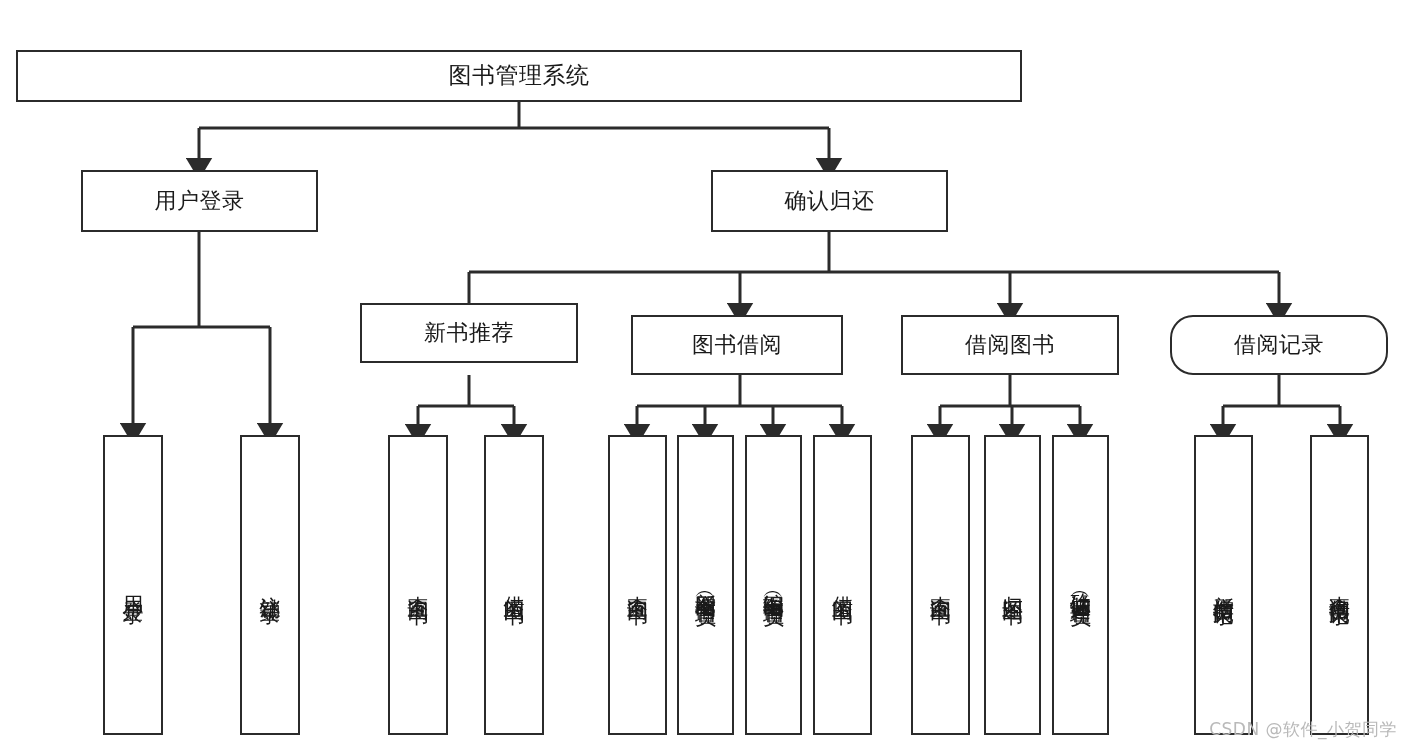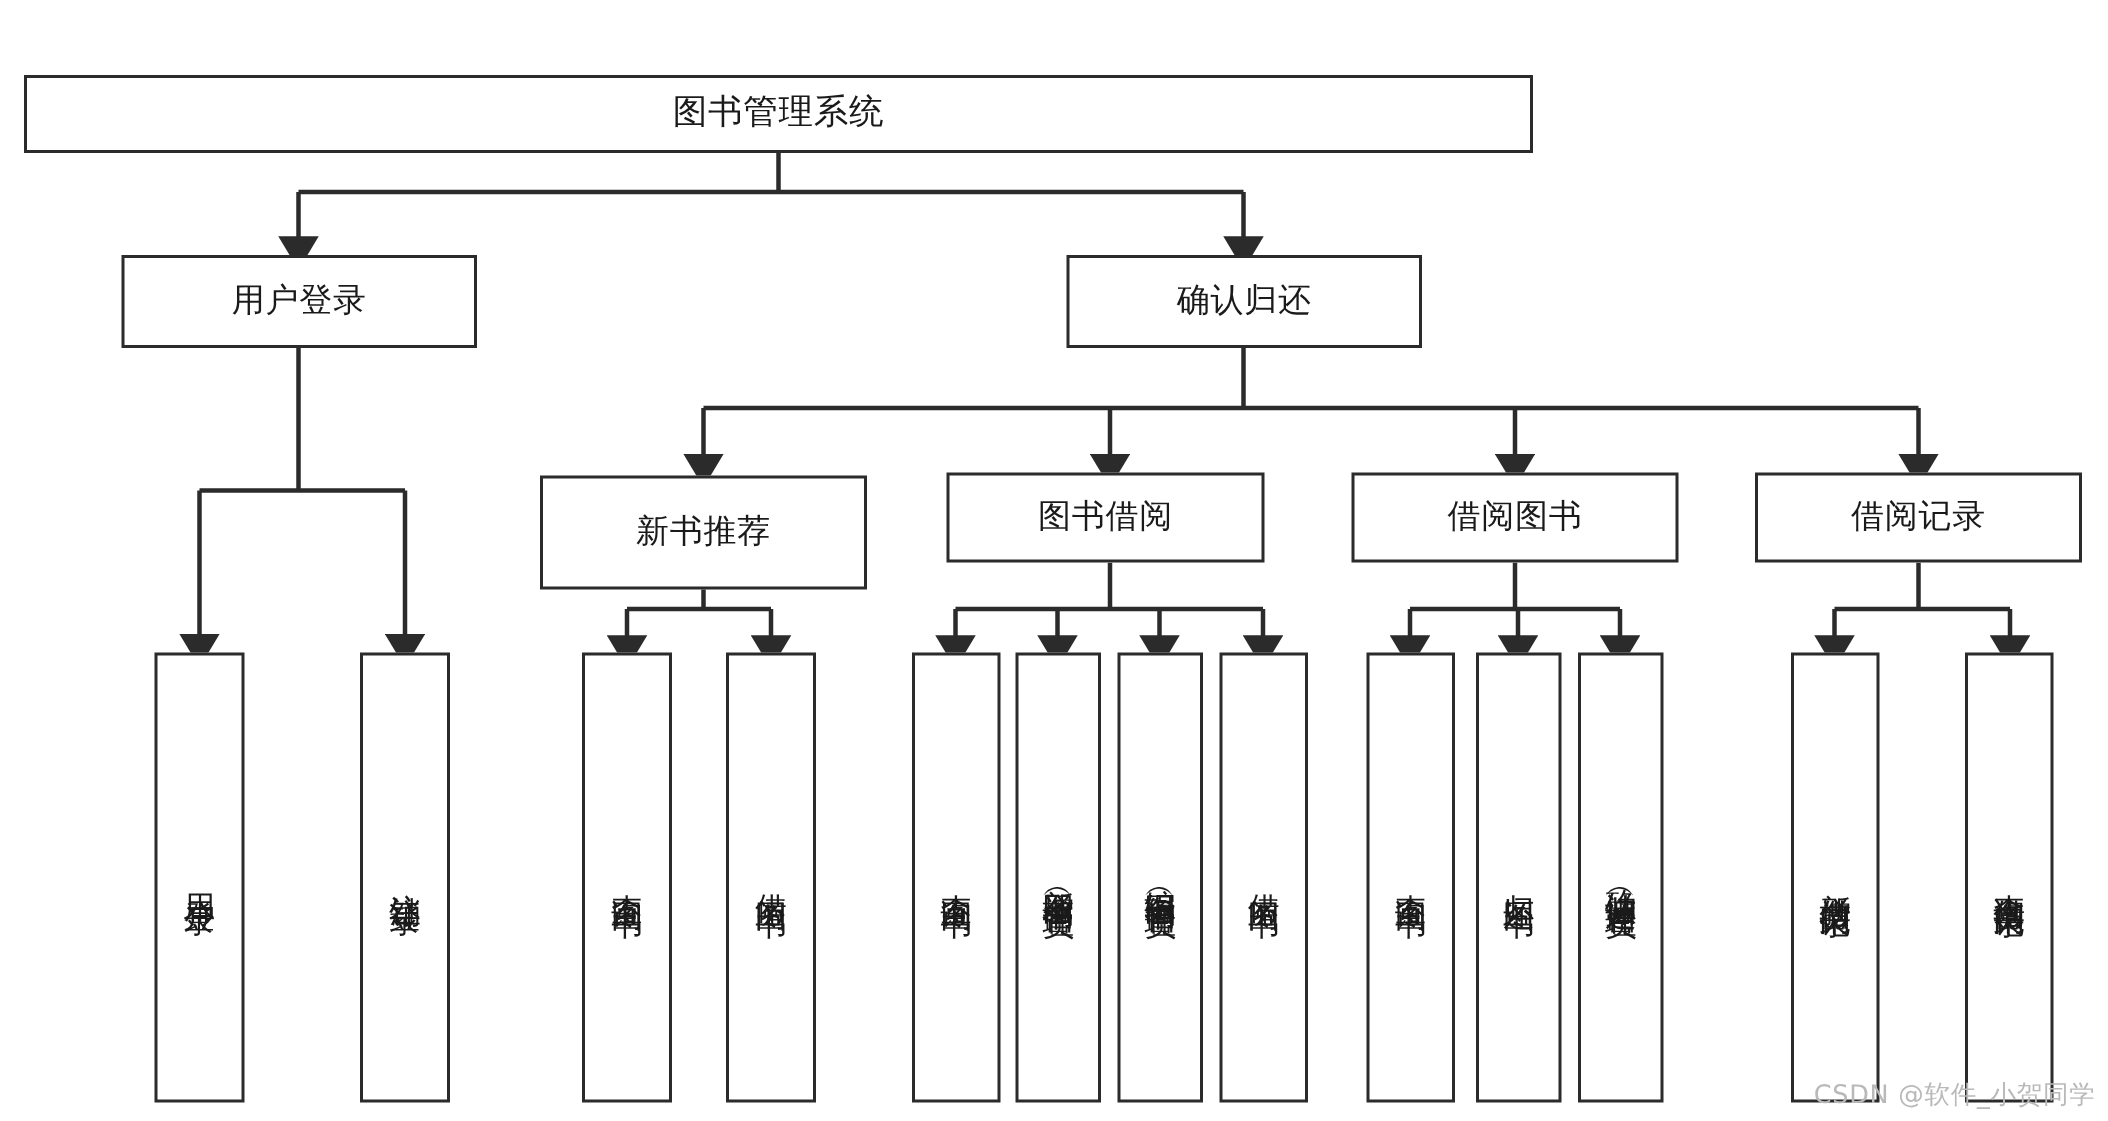--- a/index.html
+++ b/index.html
@@ -139,30 +139,30 @@
     <span class="label">图书管理系统</span>
   </div>
 
   <div class="node h" style="left:81px; top:170px; width:237px; height:62px;">
     <span class="label">用户登录</span>
   </div>
   <div class="node h" style="left:711px; top:170px; width:237px; height:62px;">
     <span class="label">确认归还</span>
   </div>
 
-  <div class="node h" style="left:360px; top:317px; width:218px; height:76px;">
+  <div class="node h" style="left:360px; top:303px; width:218px; height:60px;">
     <span class="label">新书推荐</span>
   </div>
   <div class="node h" style="left:631px; top:315px; width:212px; height:60px;">
     <span class="label">图书借阅</span>
   </div>
   <div class="node h" style="left:901px; top:315px; width:218px; height:60px;">
     <span class="label">借阅图书</span>
   </div>
-  <div class="node h" style="left:1170px; top:315px; width:218px; height:60px;">
+  <div class="node h" style="left:1170px; top:315px; width:218px; height:60px;border-radius:23px;">
     <span class="label">借阅记录</span>
   </div>
 
   <div class="node v" style="left:103px; top:435px; width:60px; height:300px;">
     <span class="label">用户登录</span>
   </div>
   <div class="node v" style="left:240px; top:435px; width:60px; height:300px;">
     <span class="label">注销登录</span>
   </div>
 

